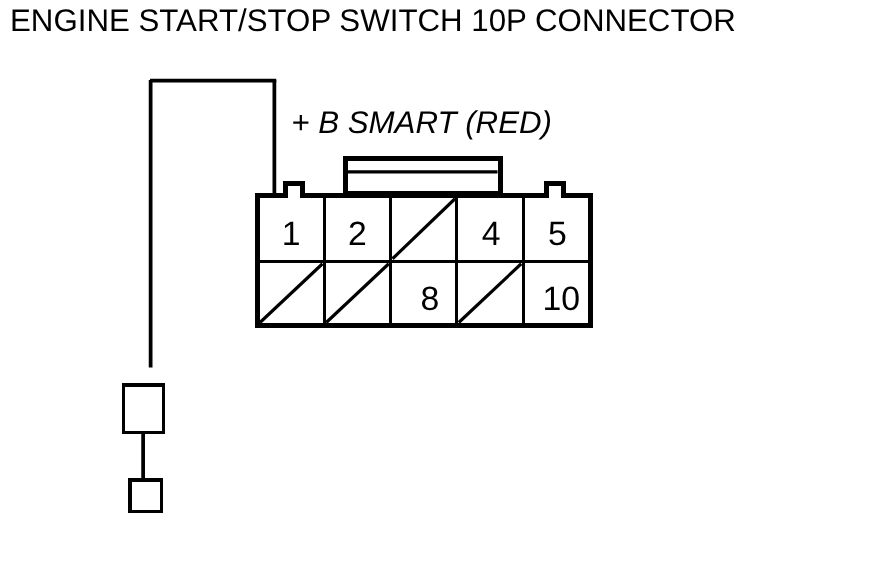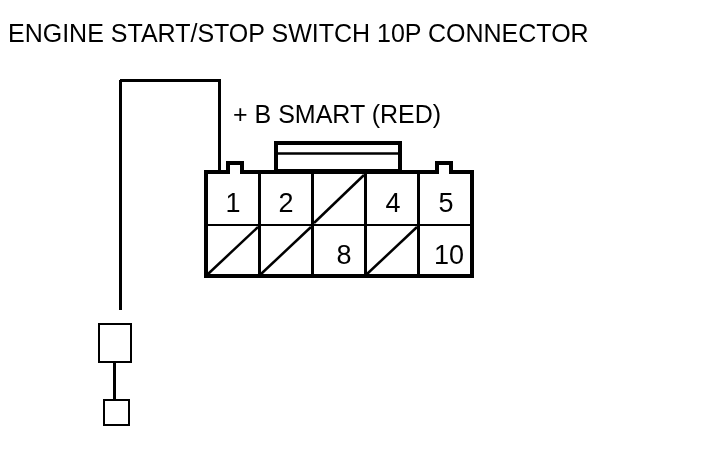--- a/index.html
+++ b/index.html
@@ -1,37 +1,38 @@
 <!DOCTYPE html>
 <html><head>
 <meta charset="utf-8">
 <style>
   html,body{margin:0;padding:0;background:#ffffff;}
   body{
     width:704px;height:468px;position:relative;overflow:hidden;
     font-family:"Liberation Sans", sans-serif;
     color:#000000;
   }
-  #stage{position:absolute;left:0;top:16px;width:704px;height:396px;}
+  #stage{position:absolute;left:0;top:0;width:704px;height:396px;}
 
   
   .title{
     position:absolute;left:8px;top:2px;
     font-size:25px;line-height:30px;
     letter-spacing:0px;
     white-space:nowrap;
     color:#000;
   }
 
   
   .wire-label{
     position:absolute;left:233px;top:83px;
     font-size:25px;line-height:30px;
     white-space:nowrap;
     color:#000;
+    font-style:italic;
   }
 
   
   .caption{
     position:absolute;left:140px;top:428px;
     font-size:25px;line-height:30px;
     white-space:nowrap;
     color:#000;
   }
 

